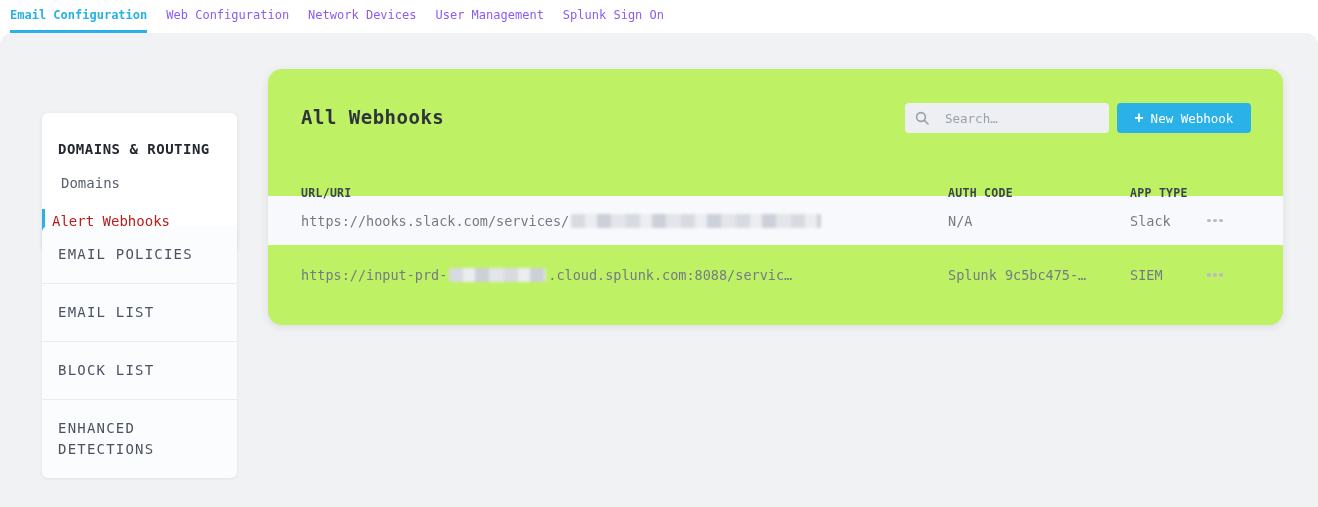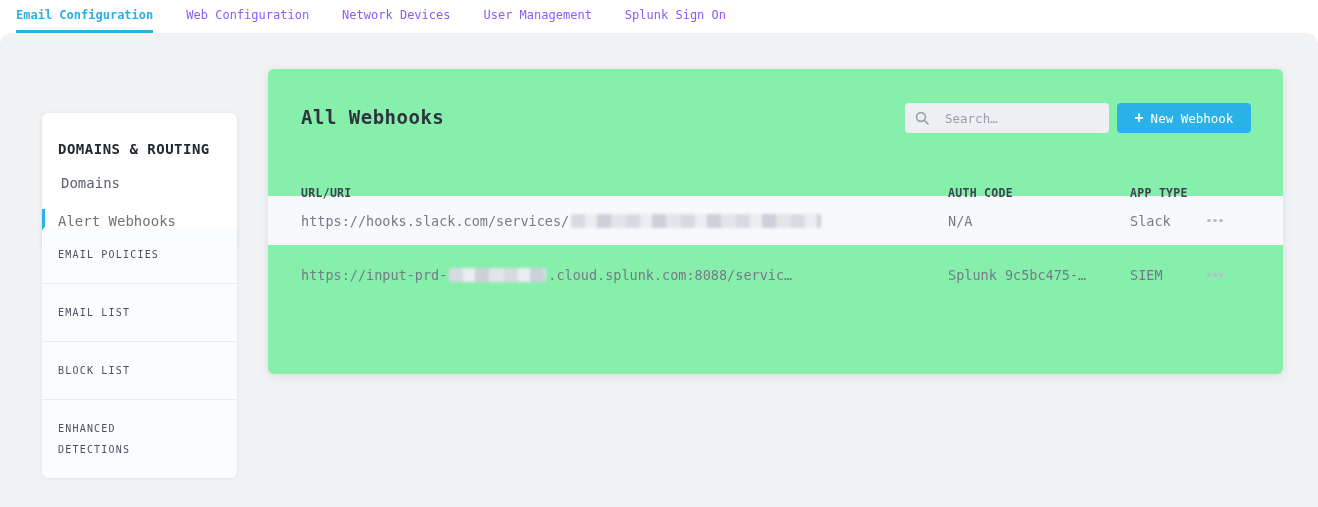--- a/index.html
+++ b/index.html
@@ -6,21 +6,21 @@
   html,body { width:1318px; height:507px; overflow:hidden; }
   body {
     font-family:"DejaVu Sans Mono","Liberation Mono",monospace;
     background:#ffffff;
     position:relative;
   }
 
   
   .topbar {
     position:absolute; top:0; left:0; right:0; height:33px;
-    background:#ffffff; display:flex; gap:33px; padding-left:16px;
+    background:#ffffff; display:flex; gap:19px; padding-left:10px;
   }
   .tab {
     display:flex; align-items:center; font-size:12px; color:#8b5cf6;
     border-bottom:3px solid transparent; cursor:pointer; white-space:nowrap;
   }
   .tab.active { color:#29b1e8; font-weight:bold; border-bottom-color:#29b1e8; }
 
   
   .workspace {
     position:absolute; top:33px; left:0; right:0; bottom:0;
@@ -36,39 +36,39 @@
     margin-top:44px;
   }
   .side-title {
     padding:12px 16px 0; font-size:14px; font-weight:bold;
     color:#23272f; letter-spacing:.5px;
   }
   .side-item {
     margin-top:14px; padding:4px 16px; font-size:14px; color:#5a616c;
     border-left:3px solid transparent; cursor:pointer;
   }
-  .side-item.active { color:#737373; border-left-color:#29b1e8; padding-left:13px; }
+  .side-item.active { color:#b91c1c; border-left-color:#29b1e8; padding-left:7px; }
 
   .side-card2 {
     position:absolute; left:42px; top:193px; width:195px;
     background:#fbfcfe; border-radius:6px;
     box-shadow:0 1px 3px rgba(25,35,55,.07);
     overflow:hidden;
   }
   .side-section {
-    padding:18px 16px; font-size:10px; color:#4b5260; letter-spacing:1.2px;
+    padding:18px 16px; font-size:14px; color:#4b5260; letter-spacing:1.2px;
     border-bottom:1px solid #e9ebef; cursor:pointer; line-height:21px;
   }
   .side-section:last-child { border-bottom:none; }
   .side-section .wrap-label { display:inline-block; max-width:122px; }
 
   
   .main-card {
-    position:absolute; left:268px; top:36px; width:1015px; height:305px;
-    background:#86efac; border-radius:6px;
+    position:absolute; left:268px; top:36px; width:1015px; height:256px;
+    background:#bef264; border-radius:14px;
     box-shadow:0 2px 8px rgba(25,35,55,.10);
   }
   .main-title {
     position:absolute; left:33px; top:37px;
     font-size:19px; font-weight:bold; color:#2e333c; letter-spacing:.5px;
   }
   .search-box {
     position:absolute; left:637px; top:34px; width:204px; height:30px;
     background:#edeff2; border-radius:4px;
     display:flex; align-items:center; padding:0 10px;

